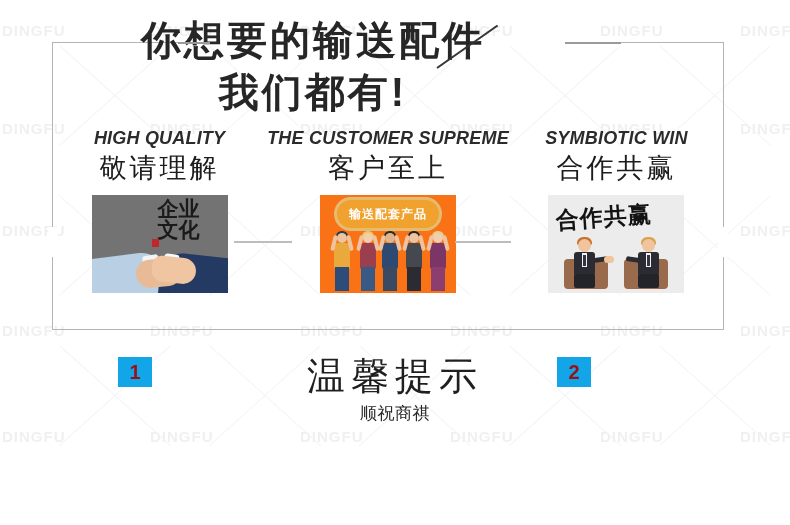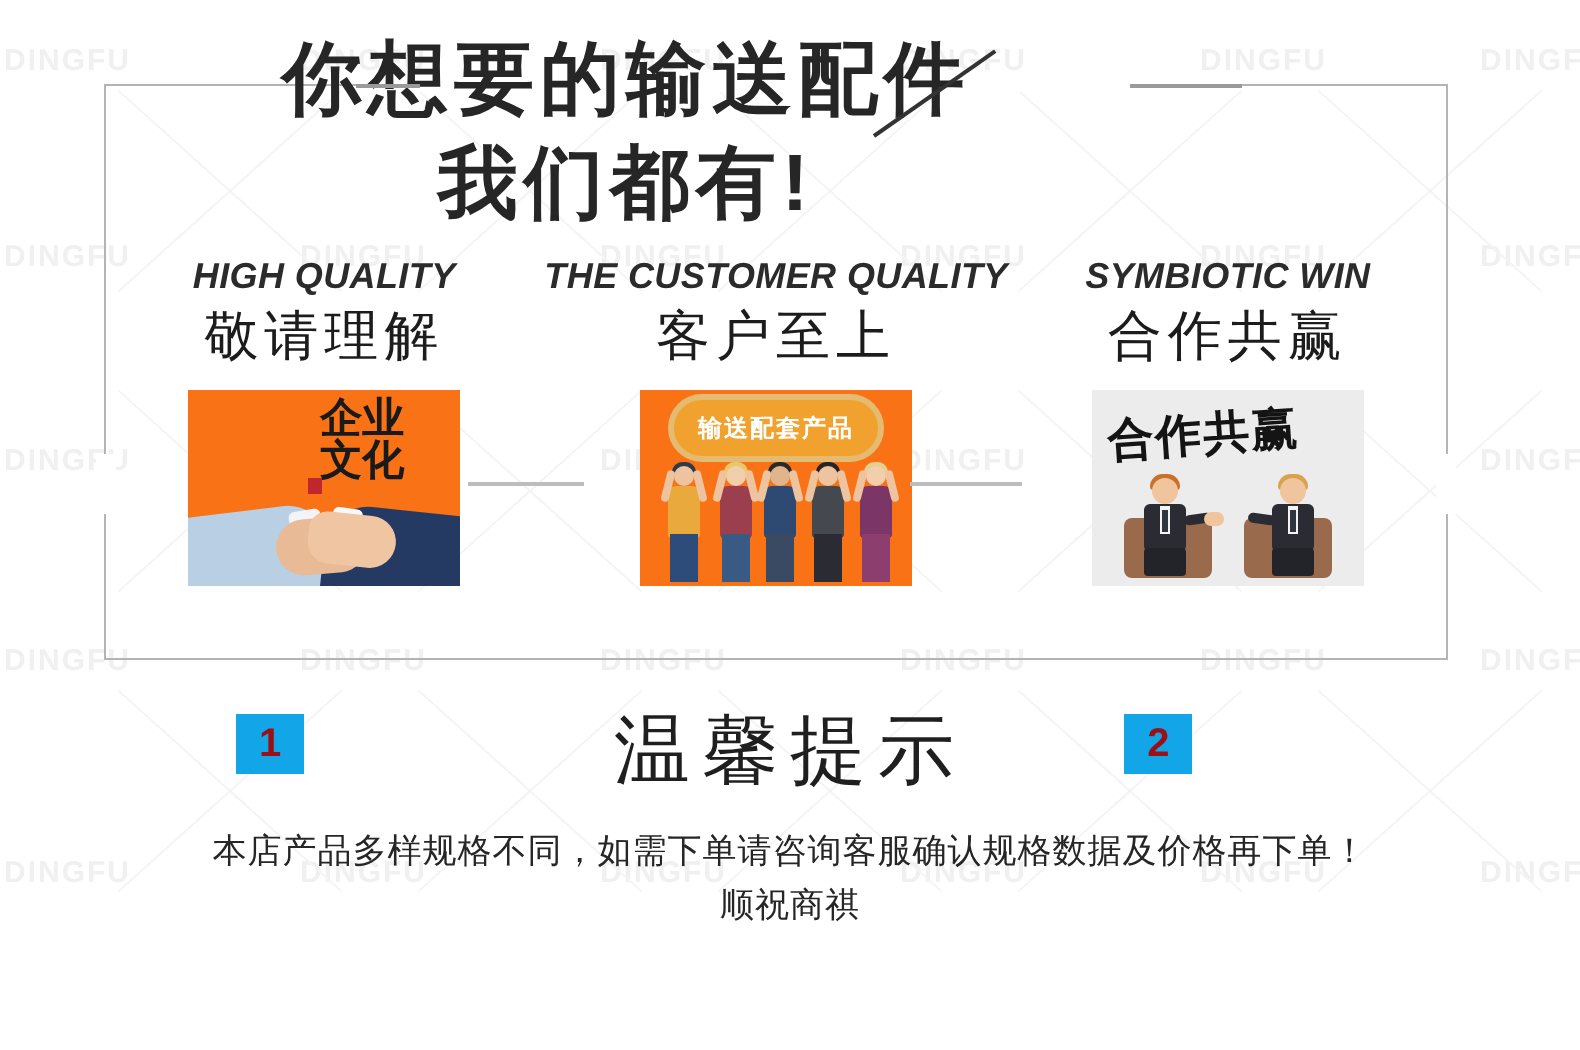--- a/index.html
+++ b/index.html
@@ -146,21 +146,21 @@
     white-space: nowrap;
     margin-top: 5px;
     height: 34px;
     line-height: 34px;
   }
   .thumb {
     position: relative;
     width: 136px;
     height: 98px;
     margin-top: 10px;
-    background: #f97316;
+    background: #737373;
     overflow: hidden;
   }
   .thumb.plain { background: #f97316; }
   .thumb.soft  { background: #ececec; }
 
   
   .badge {
     position: absolute;
     width: 34px;
     height: 30px;
@@ -431,21 +431,21 @@
         <div class="ill hs-cuff-r"></div>
         <div class="ill hs-hand-l"></div>
         <div class="ill hs-hand-r"></div>
         <div class="ill hs-caption">企业文化</div>
         <div class="ill hs-seal"></div>
       </div>
       <div class="badge badge-1">1</div>
     </div>
 
     <div class="col">
-      <div class="col-en">THE CUSTOMER QUALITY</div>
+      <div class="col-en">THE CUSTOMER SUPREME</div>
       <div class="col-cn">客户至上</div>
       <div class="thumb plain">
         <div class="ill banner-pill">
           <span>输送配套产品</span>
         </div>
         <div class="person" style="left:12px">
           <div class="p-hair" style="background:#2f3a4a"></div>
           <div class="p-head" style="background:#edc3a0"></div>
           <div class="p-body" style="background:#e9a93c"></div>
           <div class="p-legs" style="background:#2e4c7a"></div>
@@ -517,17 +517,16 @@
       </div>
 
     </div>
   </div>
 
   <div class="connector conn-1"></div>
   <div class="connector conn-2"></div>
 
   <div class="notice">
     <div class="notice-title">温馨提示</div>
-    <div class="notice-line l1">本店产品多样规格不同，如需下单请咨询客服确认规格数据及价格再下单！</div>
     <div class="notice-line">顺祝商祺</div>
   </div>
 
 </div>
 
 </body></html>

